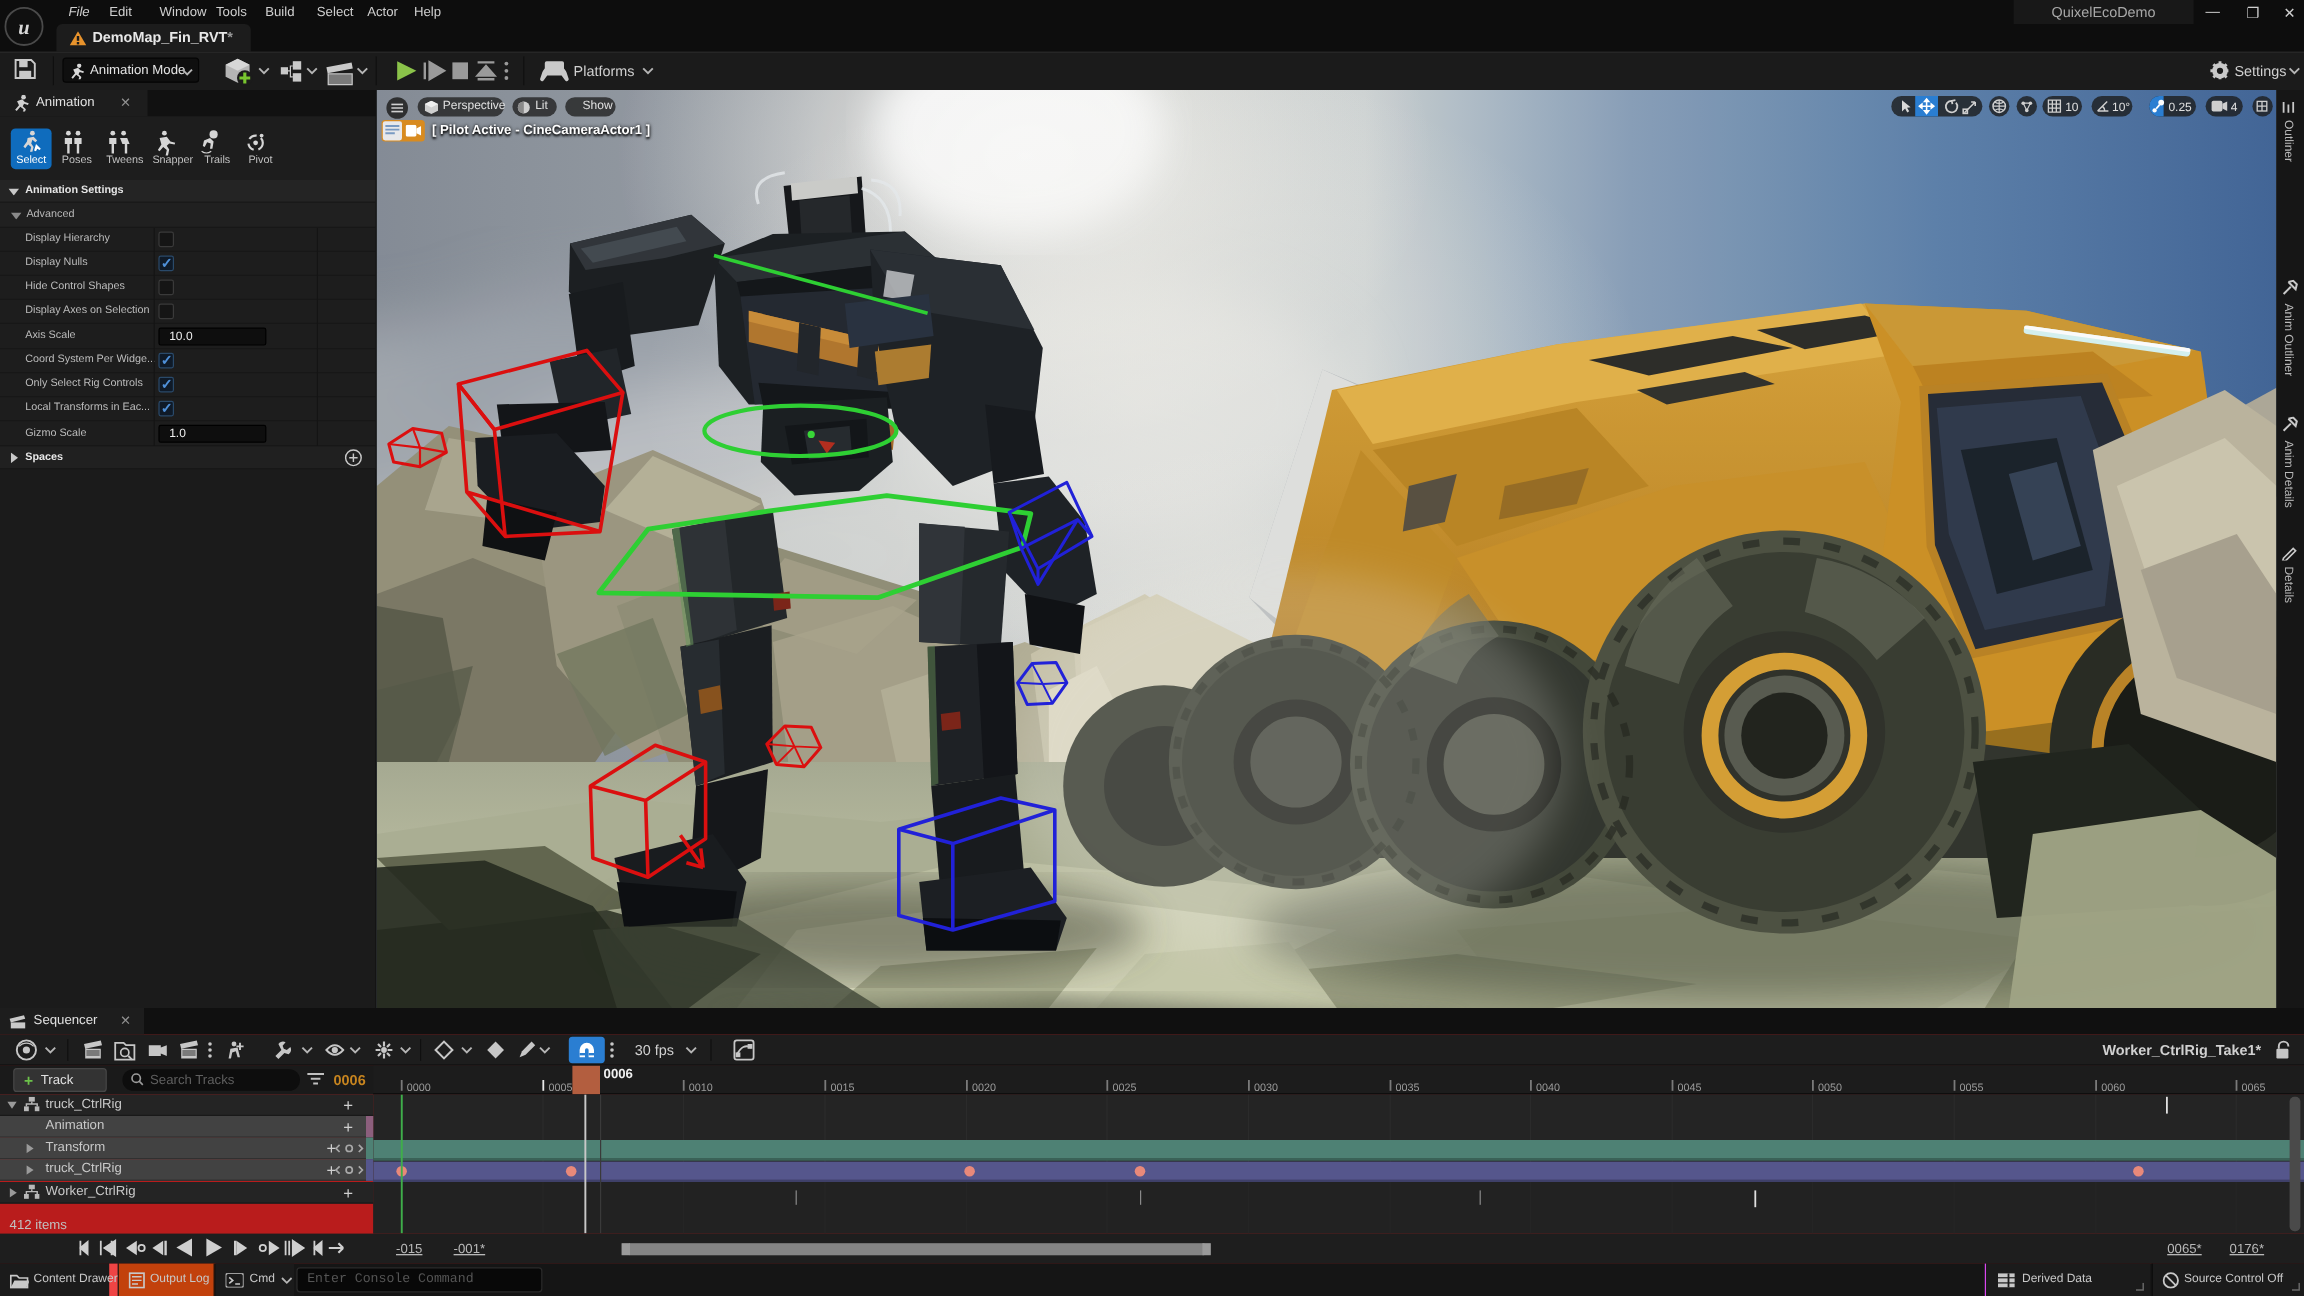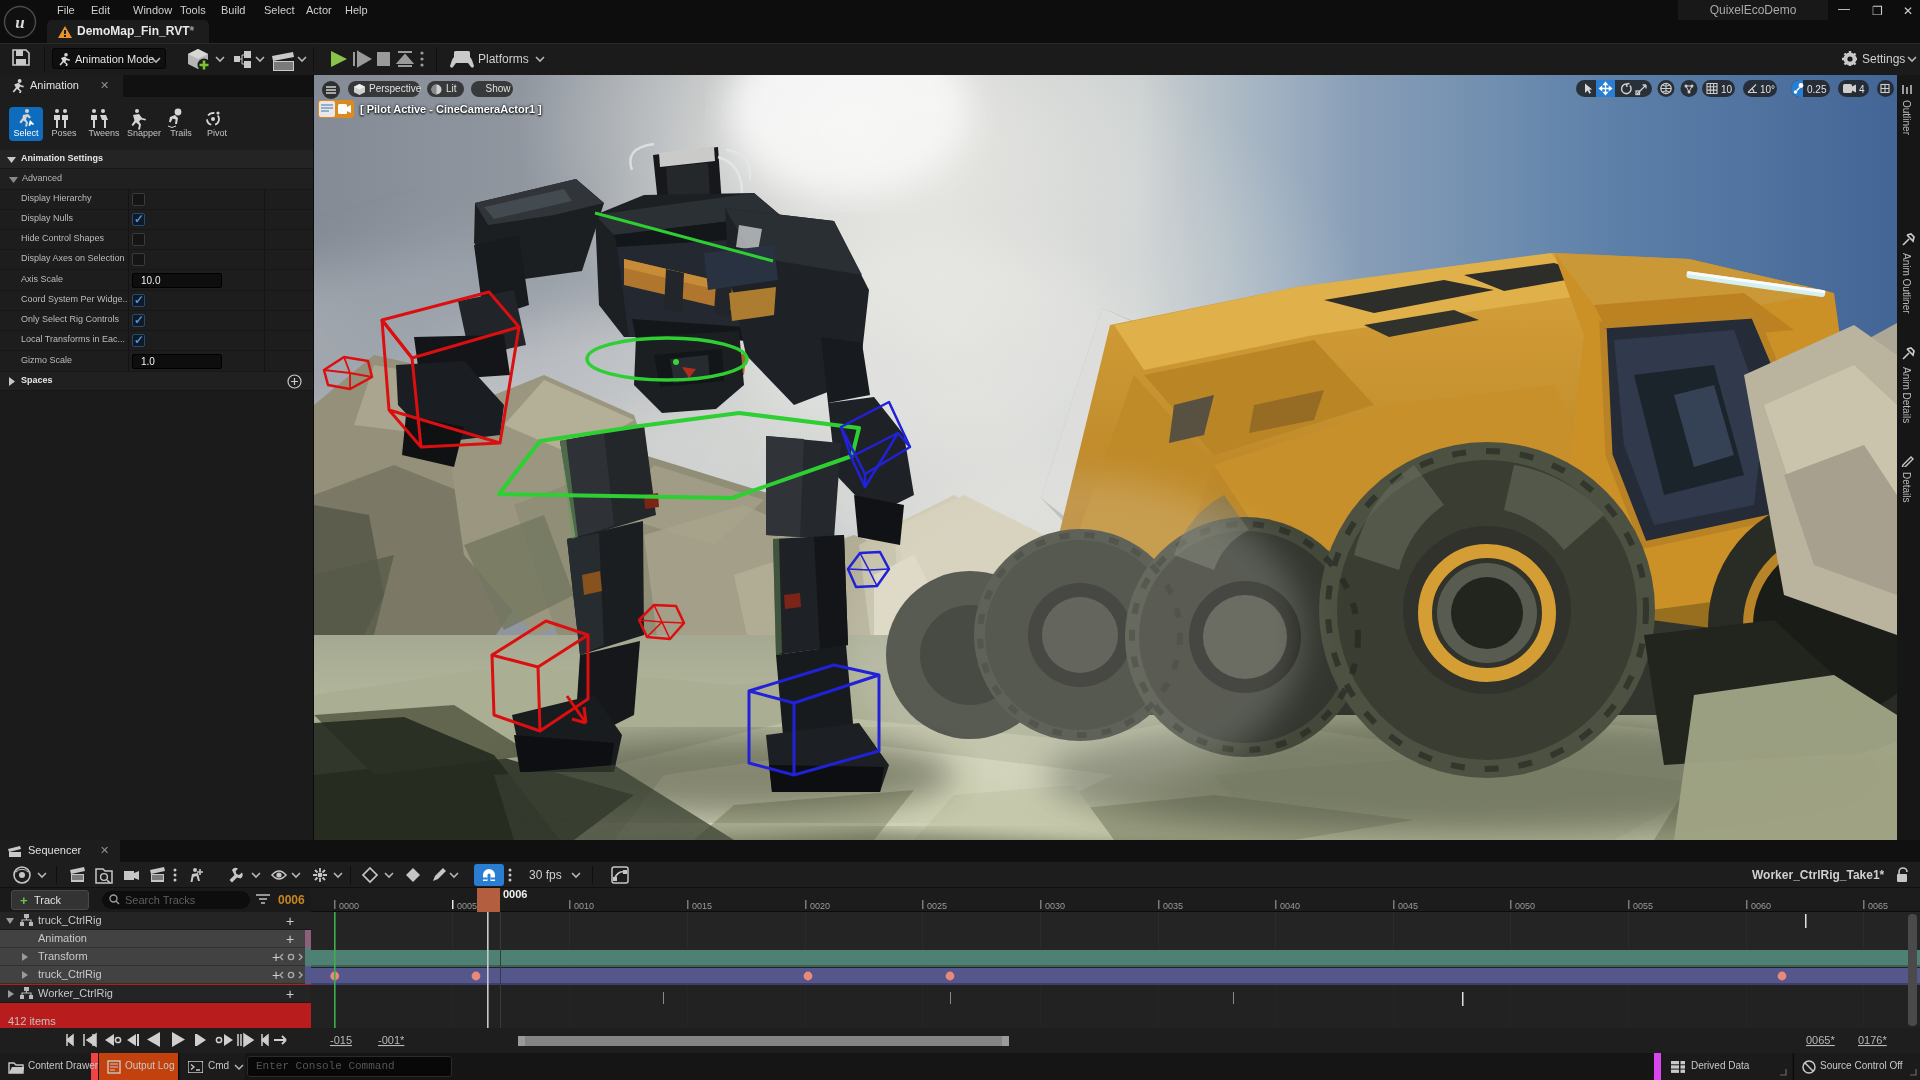--- a/index.html
+++ b/index.html
@@ -56,21 +56,21 @@
 </style>
 </head>
 <body>
 <div id="root">
 
   <div id="menubar" class="abs"></div>
   <svg id="uelogo" class="abs" viewBox="0 0 36 36">
     <circle cx="18" cy="19" r="15.5" fill="#101010" stroke="#4a4a4a" stroke-width="1.5"></circle>
     <text x="18" y="25" text-anchor="middle" font-size="17" font-family="Liberation Serif" fill="#d8d8d8" font-style="italic" font-weight="bold">u</text>
   </svg>
-  <div class="abs m" style="left:57px; top:4px; color:#cfcfcf; font-size:12px;">File</div>
+  <div class="abs m" style="left:57px; top:4px; color:#cfcfcf; font-size:12px;font-style:italic;">File</div>
   <div class="abs m" style="left:91px; top:4px; color:#cfcfcf; font-size:12px;">Edit</div>
   <div class="abs m" style="left:133px; top:4px; color:#cfcfcf; font-size:12px;">Window</div>
   <div class="abs m" style="left:180px; top:4px; color:#cfcfcf; font-size:12px;">Tools</div>
   <div class="abs m" style="left:221px; top:4px; color:#cfcfcf; font-size:12px;">Build</div>
   <div class="abs m" style="left:264px; top:4px; color:#cfcfcf; font-size:12px;">Select</div>
   <div class="abs m" style="left:306px; top:4px; color:#cfcfcf; font-size:12px;">Actor</div>
   <div class="abs m" style="left:345px; top:4px; color:#cfcfcf; font-size:12px;">Help</div>
   <div id="wintitle">QuixelEcoDemo</div>
   <div class="winbtn" style="left:1838px; top:2px;">—</div>
   <div class="winbtn" style="left:1872px;">❐</div>
@@ -1009,21 +1009,21 @@
           <path d="M3 3.5 l3 2.5 l-3 2.5 M8 9 h4" stroke="#c8c8c8" stroke-width="1.3" fill="none"></path>
         </svg>
       <span style="position:absolute;left:28px;top:7px;">Cmd</span>
       <svg width="10" height="7" style="position:absolute;left:54px;top:11px;">
           <path d="M1 1 l4 4 l4 -4" stroke="#b5b5b5" stroke-width="1.5" fill="none"></path>
         </svg>
     </div>
     <div style="position:absolute;left:247px;top:3px;width:205px;height:21px;background:#080808;border:1px solid #2b2b2b;border-radius:3px;">
       <span style="position:absolute;left:8px;top:3px;color:#555555;font-size:11px;font-family:'Liberation Mono',monospace;">Enter Console Command</span>
     </div>
-    <div style="position:absolute;left:1654px;top:0;width:138px;height:27px;background:#1b1b1b;border-left:7px solid #d946ef;">
+    <div style="position:absolute;left:1654px;top:0;width:138px;height:27px;background:#1b1b1b;border-left:1px solid #d946ef;">
       <svg width="14" height="12" style="position:absolute;left:10px;top:8px;">
           <rect x="0" y="0" width="14" height="3.3" fill="#c8c8c8"></rect>
           <rect x="0" y="4.3" width="14" height="3.3" fill="#c8c8c8"></rect>
           <rect x="0" y="8.6" width="14" height="3.3" fill="#c8c8c8"></rect>
           <rect x="8" y="0" width="1.5" height="12" fill="#1b1b1b"></rect>
         </svg>
       <span style="position:absolute;left:30px;top:7px;">Derived Data</span>
       <svg width="7" height="7" style="position:absolute;right:5px;bottom:4px;">
           <path d="M6 0 v6 h-6" stroke="#6a6a6a" stroke-width="1.2" fill="none"></path>
         </svg>

